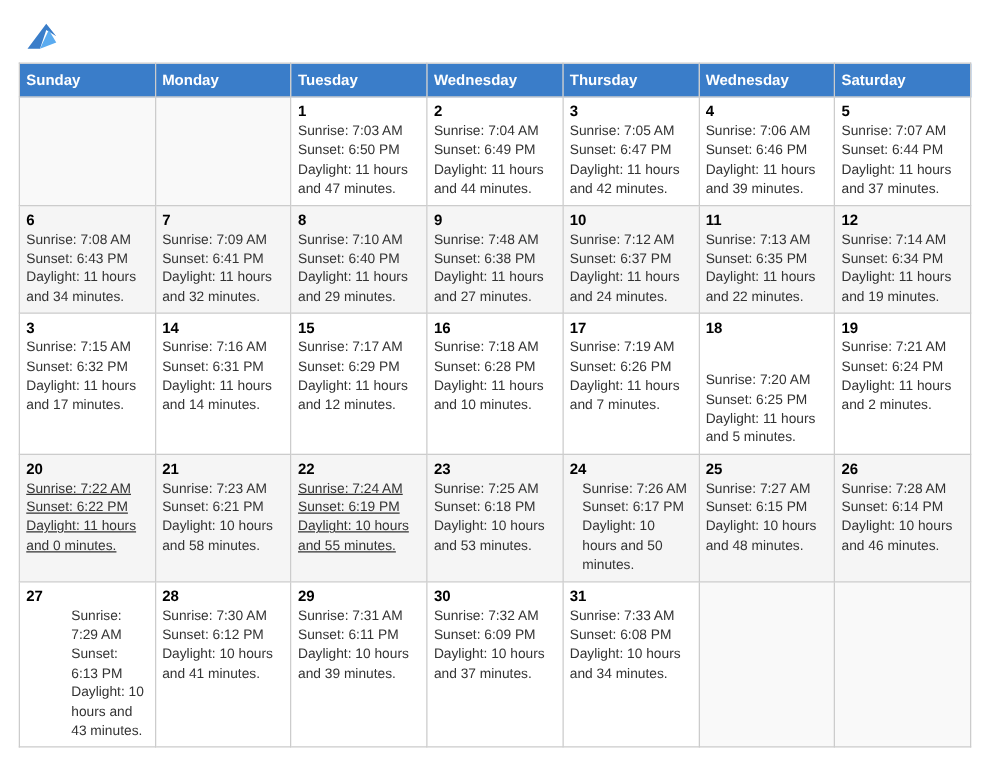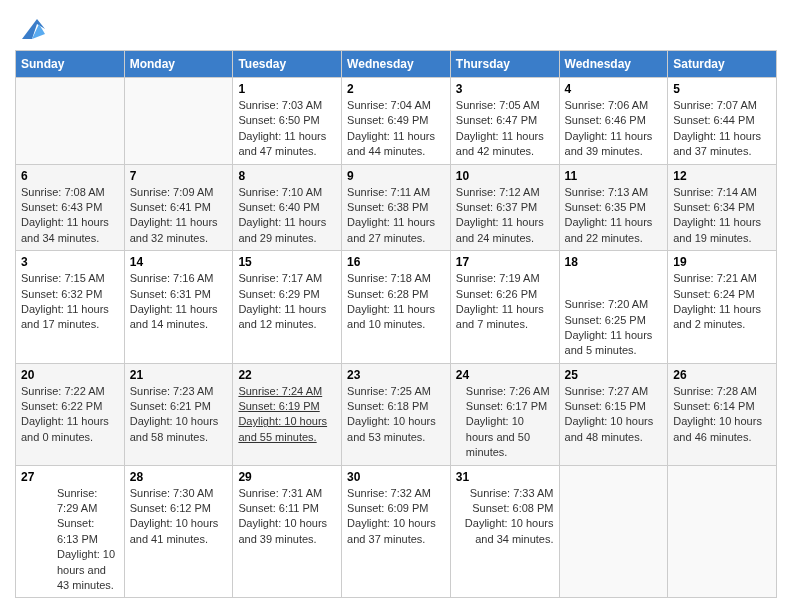--- a/index.html
+++ b/index.html
@@ -174,21 +174,21 @@
 Daylight: 11 hours and 32 minutes.</div>
         </td>
         <td>
           <span class="day-num">8</span>
           <div class="day-info" style="white-space: pre-line;">Sunrise: 7:10 AM
 Sunset: 6:40 PM
 Daylight: 11 hours and 29 minutes.</div>
         </td>
         <td>
           <span class="day-num">9</span>
-          <div class="day-info" style="white-space: pre-line;">Sunrise: 7:11 AM
+          <div class="day-info" style="white-space: pre-line;">Sunrise: 7:48 AM
 Sunset: 6:38 PM
 Daylight: 11 hours and 27 minutes.</div>
         </td>
         <td>
           <span class="day-num">10</span>
           <div class="day-info" style="white-space: pre-line;">Sunrise: 7:12 AM
 Sunset: 6:37 PM
 Daylight: 11 hours and 24 minutes.</div>
         </td>
         <td>
@@ -244,21 +244,21 @@
         <td>
           <span class="day-num">19</span>
           <div class="day-info" style="white-space: pre-line;">Sunrise: 7:21 AM
 Sunset: 6:24 PM
 Daylight: 11 hours and 2 minutes.</div>
         </td>
       </tr>
       <tr>
         <td>
           <span class="day-num">20</span>
-          <div class="day-info" style="white-space: pre-line;">Sunrise: 7:22 AM
+          <div class="day-info" style="white-space: pre-line; text-decoration: underline;">Sunrise: 7:22 AM
 Sunset: 6:22 PM
 Daylight: 11 hours and 0 minutes.</div>
         </td>
         <td>
           <span class="day-num">21</span>
           <div class="day-info" style="white-space: pre-line;">Sunrise: 7:23 AM
 Sunset: 6:21 PM
 Daylight: 10 hours and 58 minutes.</div>
         </td>
         <td>
@@ -312,21 +312,21 @@
 Daylight: 10 hours and 39 minutes.</div>
         </td>
         <td>
           <span class="day-num">30</span>
           <div class="day-info" style="white-space: pre-line;">Sunrise: 7:32 AM
 Sunset: 6:09 PM
 Daylight: 10 hours and 37 minutes.</div>
         </td>
         <td>
           <span class="day-num">31</span>
-          <div class="day-info" style="white-space: pre-line; text-align: right;">Sunrise: 7:33 AM
+          <div class="day-info" style="white-space: pre-line;">Sunrise: 7:33 AM
 Sunset: 6:08 PM
 Daylight: 10 hours and 34 minutes.</div>
         </td>
         <td class="empty"></td>
         <td class="empty"></td>
       </tr>
     </tbody>
 </table>
 
 </body></html>

